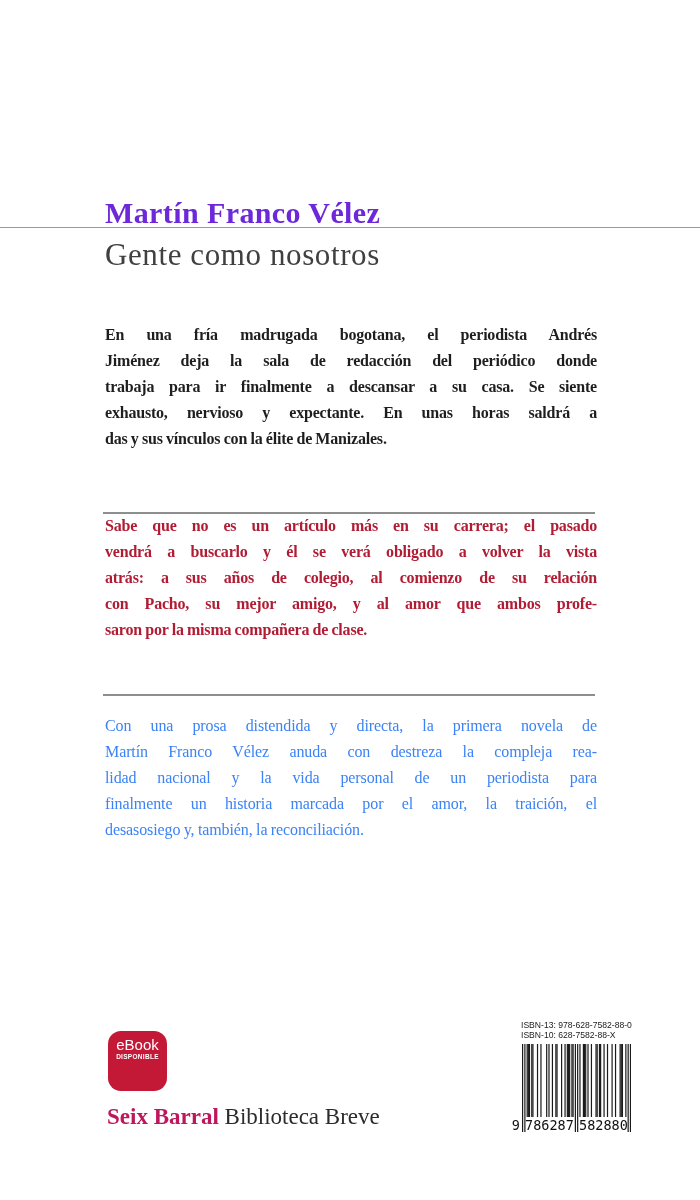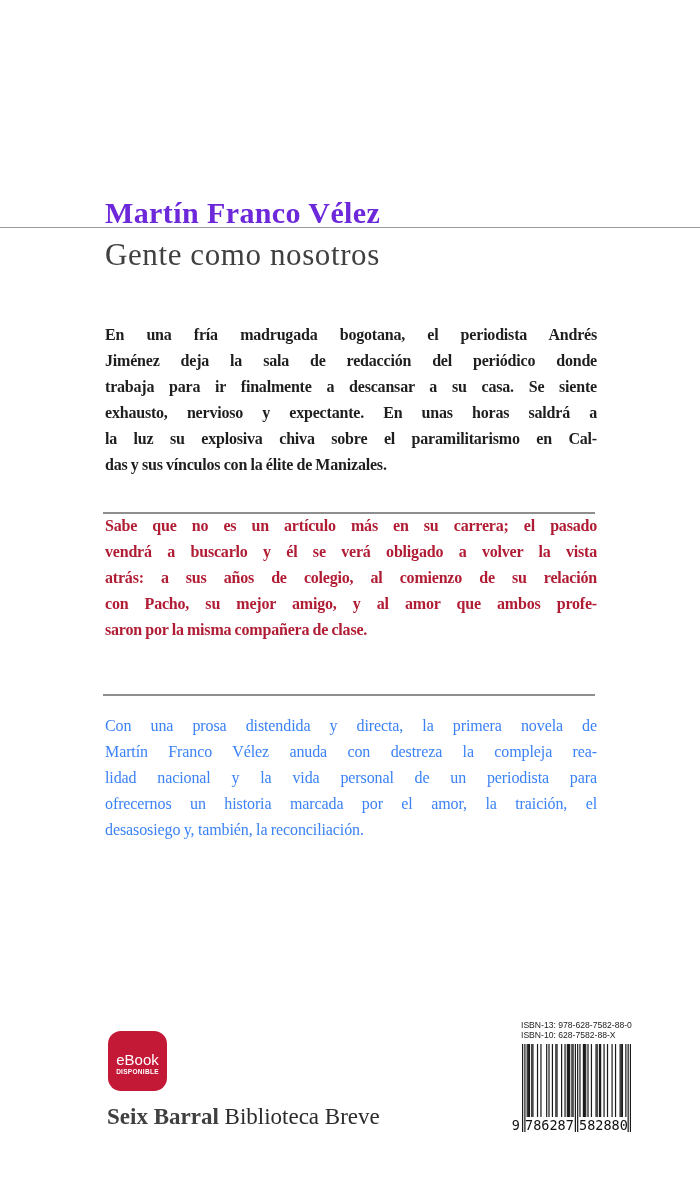--- a/index.html
+++ b/index.html
@@ -73,36 +73,35 @@
     top: 1031px;
     width: 59px;
     height: 60px;
     background: #c41837;
     border-radius: 13px;
     color: #ffffff;
     font-family: "Liberation Sans", sans-serif;
     display: flex;
     flex-direction: column;
     align-items: center;
-    justify-content: center;
     padding-top: 6px;
   }
   .ebook-badge .line1 { font-size: 15px; line-height: 16px; font-weight: normal; }
   .ebook-badge .line2 { font-size: 6.5px; line-height: 8px; letter-spacing: 0.3px; font-weight: bold; }
   
   .publisher {
     position: absolute;
     left: 107px;
     top: 1103px;
     font-size: 23px;
     line-height: 28px;
     color: #2b2b2b;
     white-space: nowrap;
   }
-  .publisher .pname { font-weight: bold; color: #404040; }
+  .publisher .pname { font-weight: bold; color: #be185d; }
   .publisher .pcollection { font-weight: normal; margin-top: 48px; }
   
   .barcode-block {
     position: absolute;
     left: 505px;
     top: 1020px;
     width: 140px;
     height: 120px;
     font-family: "Liberation Sans", sans-serif;
     color: #222222;
@@ -139,41 +138,40 @@
 
   <div class="author">Martín Franco Vélez</div>
 
   <div class="book-title">Gente como nosotros</div>
 
   <div class="para p1">
       <div class="jl">En una fría madrugada bogotana, el periodista Andrés</div>
       <div class="jl">Jiménez deja la sala de redacción del periódico donde</div>
       <div class="jl">trabaja para ir finalmente a descansar a su casa. Se siente</div>
       <div class="jl">exhausto, nervioso y expectante. En unas horas saldrá a</div>
-      <div class="jl">la luz su explosiva chiva sobre el paramilitarismo en Cal-</div>
       <div class="jl last">das y sus vínculos con la élite de Manizales.</div>
     </div>
 
   <div class="hrule r1"></div>
 
   <div class="para p2">
       <div class="jl">Sabe que no es un artículo más en su carrera; el pasado</div>
       <div class="jl">vendrá a buscarlo y él se verá obligado a volver la vista</div>
       <div class="jl">atrás: a sus años de colegio, al comienzo de su relación</div>
       <div class="jl">con Pacho, su mejor amigo, y al amor que ambos profe-</div>
       <div class="jl last">saron por la misma compañera de clase.</div>
     </div>
 
   <div class="hrule r2"></div>
 
   <div class="para p3">
       <div class="jl">Con una prosa distendida y directa, la primera novela de</div>
       <div class="jl">Martín Franco Vélez anuda con destreza la compleja rea-</div>
       <div class="jl">lidad nacional y la vida personal de un periodista para</div>
-      <div class="jl">ofrecernos un historia marcada por el amor, la traición, el</div>
+      <div class="jl">finalmente un historia marcada por el amor, la traición, el</div>
       <div class="jl last">desasosiego y, también, la reconciliación.</div>
     </div>
 
   <div class="ebook-badge">
     <div class="line1">eBook</div>
     <div class="line2">DISPONIBLE</div>
   </div>
 
   <div class="publisher">
     <span class="pname">Seix Barral</span><span>&nbsp;</span><span class="pcollection">Biblioteca Breve</span>

